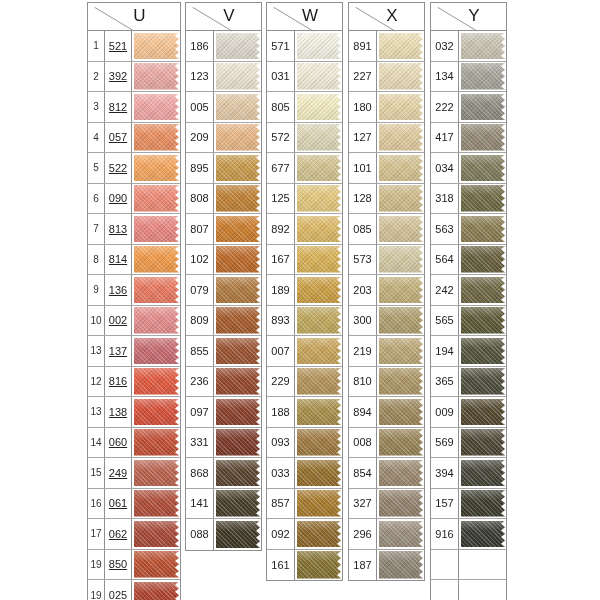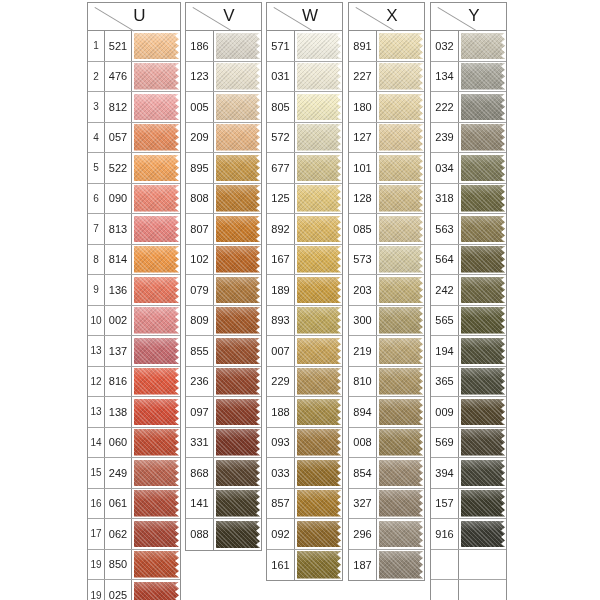--- a/index.html
+++ b/index.html
@@ -25,21 +25,21 @@
     border-bottom:1px solid #a6a6a6;align-items:stretch;
   }
   .row:last-child{border-bottom:none;}
   .cell{
     box-sizing:border-box;border-right:1px solid #8f8f8f;
     display:flex;align-items:center;justify-content:center;
     font-size:11px;color:#222;background:#fff;flex:0 0 auto;
   }
   .cell.idx{width:17px;font-size:10px;color:#333;}
   .cell.code{width:28px;}
-  .block.has-idx .cell.code{width:27px;}
+  .block.has-idx .cell.code{width:27px;text-decoration:underline;}
   .swarea{flex:1 1 auto;display:flex;align-items:stretch;}
   .sw{
     flex:1;margin:1.5px 1px 1.5px 2px;
     clip-path:polygon(0 0,100% 0,91% 12.5%,100% 25%,91% 37.5%,100% 50%,
                       91% 62.5%,100% 75%,91% 87.5%,100% 100%,0 100%);
     background-image:
       linear-gradient(rgba(255,255,255,.28), rgba(255,255,255,0) 38%, rgba(0,0,0,.05) 96%),
       repeating-linear-gradient(45deg, rgba(255,255,255,.22) 0 1px, rgba(255,255,255,0) 1px 3px),
       repeating-linear-gradient(-45deg, rgba(0,0,0,.10) 0 1px, rgba(0,0,0,0) 1px 3px);
   }
@@ -55,21 +55,21 @@
       </div>
       <div class="row">
         <div class="cell idx">1</div>
         <div class="cell code">521</div>
         <div class="swarea">
           <div class="sw" style="background-color: rgb(246, 196, 147);"></div>
         </div>
       </div>
       <div class="row">
         <div class="cell idx">2</div>
-        <div class="cell code">476</div>
+        <div class="cell code">392</div>
         <div class="swarea">
           <div class="sw" style="background-color: rgb(233, 168, 161);"></div>
         </div>
       </div>
       <div class="row">
         <div class="cell idx">3</div>
         <div class="cell code">812</div>
         <div class="swarea">
           <div class="sw" style="background-color: rgb(239, 166, 164);"></div>
         </div>
@@ -540,21 +540,21 @@
           <div class="sw" style="background-color: rgb(166, 164, 153);"></div>
         </div>
       </div>
       <div class="row">
         <div class="cell code">222</div>
         <div class="swarea">
           <div class="sw" style="background-color: rgb(143, 141, 130);"></div>
         </div>
       </div>
       <div class="row">
-        <div class="cell code">239</div>
+        <div class="cell code">417</div>
         <div class="swarea">
           <div class="sw" style="background-color: rgb(148, 138, 118);"></div>
         </div>
       </div>
       <div class="row">
         <div class="cell code">034</div>
         <div class="swarea">
           <div class="sw" style="background-color: rgb(127, 124, 92);"></div>
         </div>
       </div>

